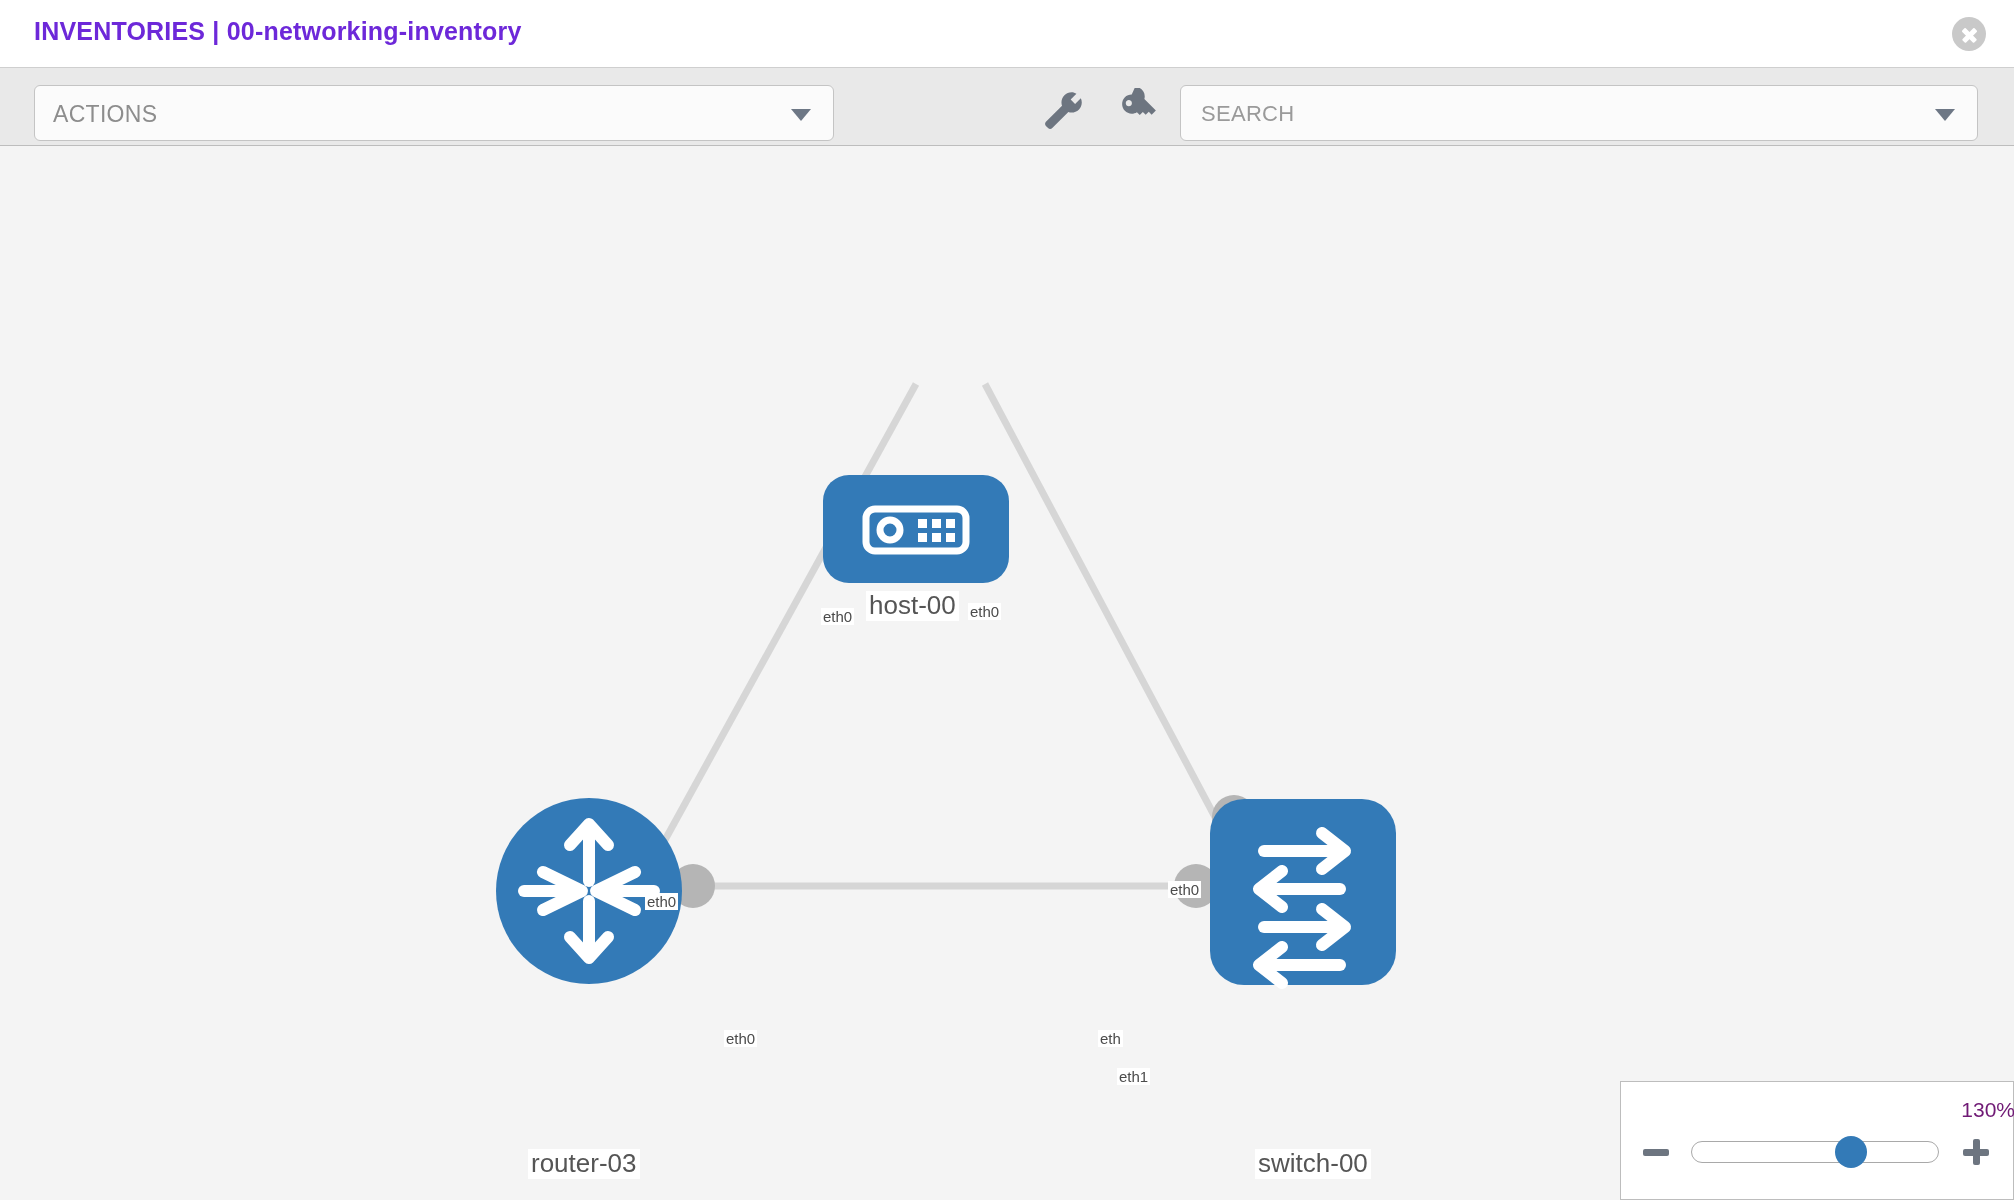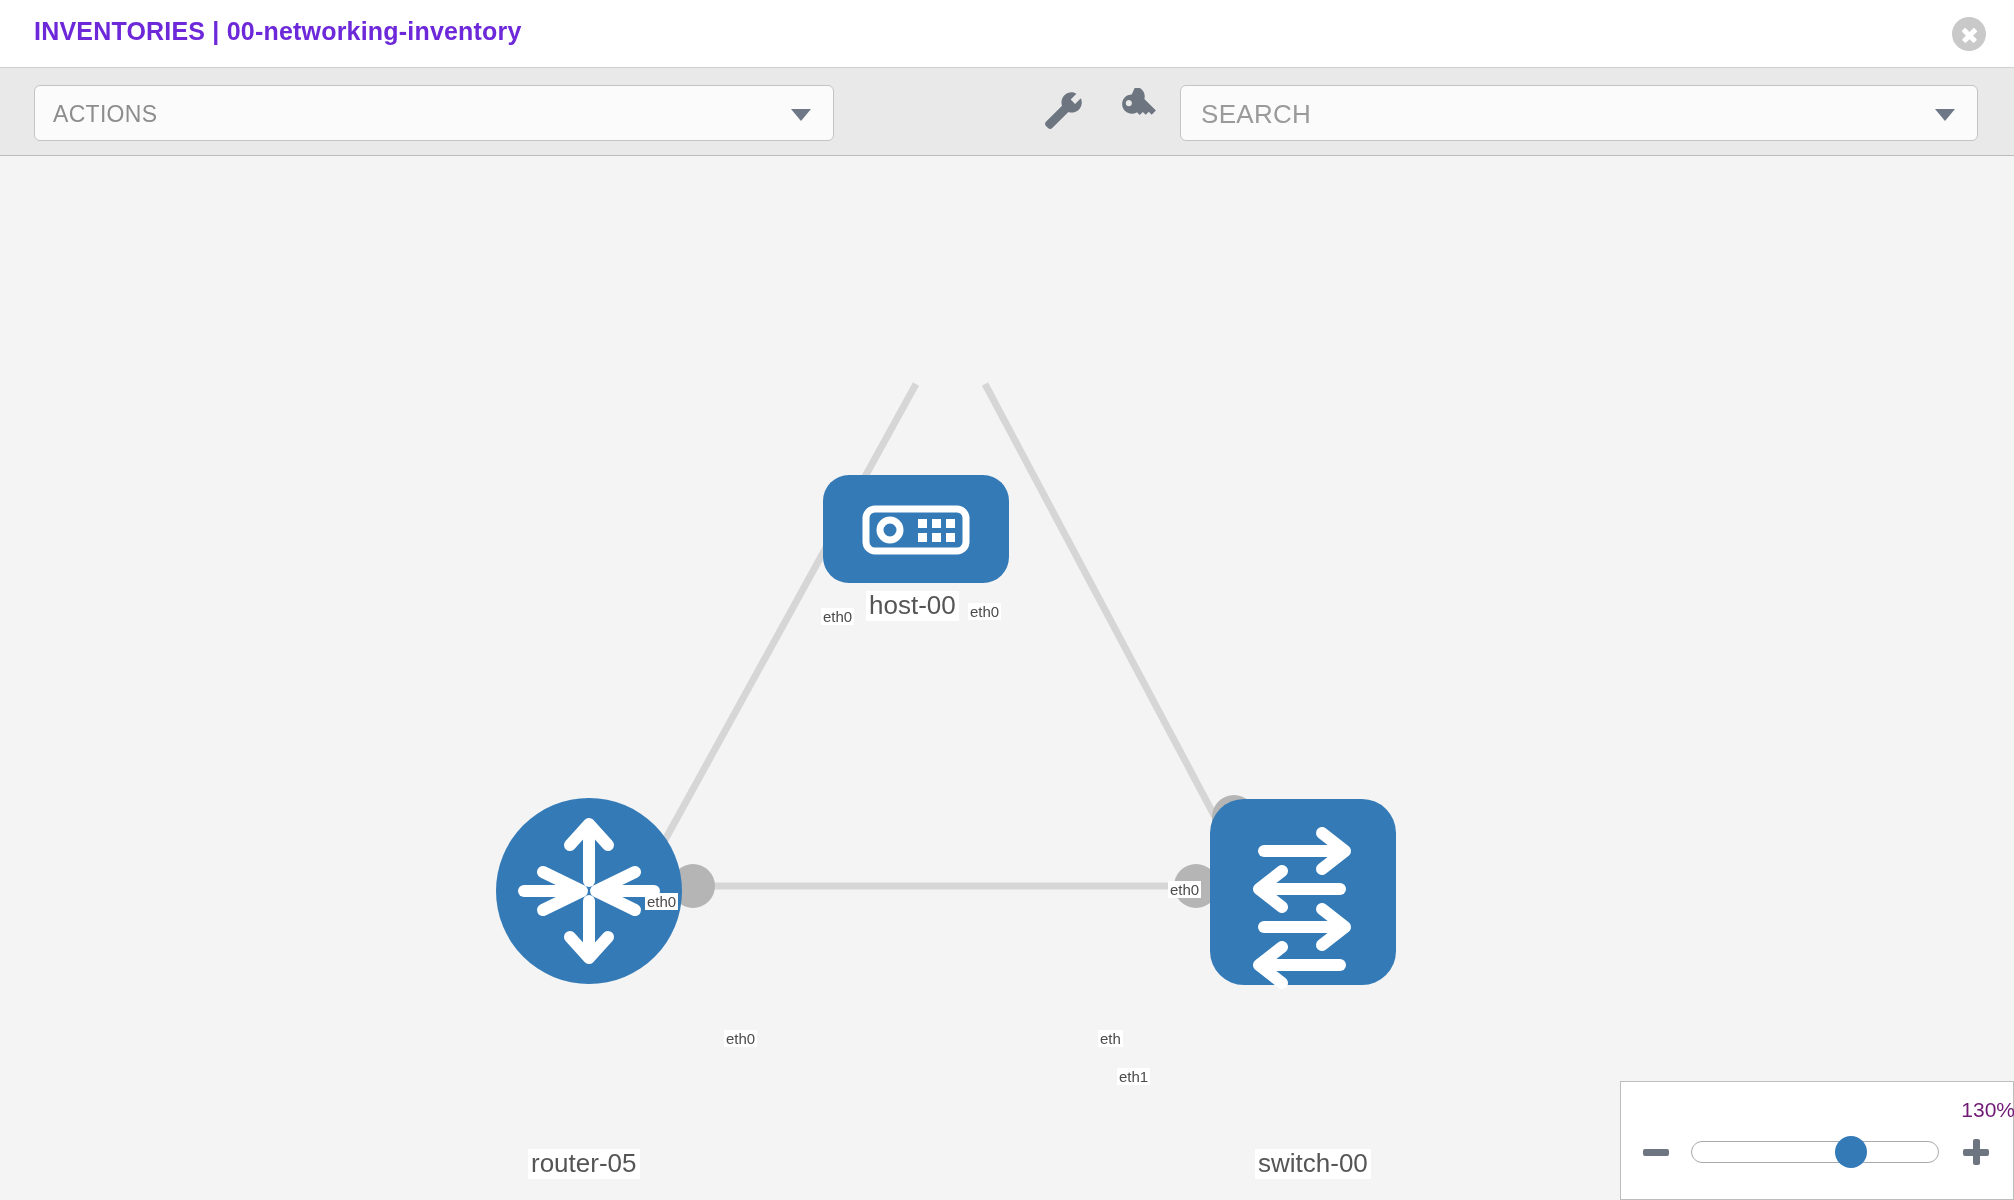--- a/index.html
+++ b/index.html
@@ -34,21 +34,21 @@
     left: 9px; top: 15.5px;
     width: 17px; height: 4.5px; border-radius: 1px;
     background: #ffffff;
   }
   #close-button::before { transform: rotate(45deg); }
   #close-button::after  { transform: rotate(-45deg); }
 
   
   #toolbar {
     position: absolute; top: 68px; left: 0;
-    width: 2014px; height: 88px;
+    width: 2014px; height: 78px;
     background: #e9e9e9;
     border-bottom: 1px solid #bdbdbd;
     padding-left: 32px;
   }
   #actions-select {
     position: absolute; left: 34px; top: 17px;
     width: 800px; height: 56px;
     background: #fbfbfb;
     border: 1px solid #c4c4c4; border-radius: 6px;
     cursor: pointer;
@@ -77,21 +77,21 @@
     width: 798px; height: 56px;
     background: #fbfbfb;
     border: 1px solid #c4c4c4; border-radius: 6px;
     cursor: text;
   }
   #search-input {
     position: absolute; left: 18px; top: 14px;
     width: 700px; height: 28px;
     border: none; outline: none; background: transparent;
     font-family: "Liberation Sans", sans-serif;
-    font-size: 26px; color: #8d8d8d; letter-spacing: 0.3px;
+    font-size: 22px; color: #8d8d8d; letter-spacing: 0.3px;
   }
   #search-input::placeholder { color: #9a9a9a; opacity: 1; }
   #search-caret { right: 22px; top: 23px; }
 
   
   #canvas {
     position: absolute; top: 159px; left: 0;
     width: 2014px; height: 1041px;
     background: #f4f4f4;
     overflow: hidden;
@@ -245,21 +245,21 @@
         <polyline points="1282,712 1259,730 1282,748"></polyline>
         <line x1="1264" y1="768" x2="1341" y2="768"></line>
         <polyline points="1322,750 1345,768 1322,786"></polyline>
         <line x1="1340" y1="806" x2="1263" y2="806"></line>
         <polyline points="1282,788 1259,806 1282,824"></polyline>
       </g>
     </g>
   </svg>
 
   <div class="node-label" style="left:866px; top:432px;">host-00</div>
-  <div class="node-label" style="left:528px; top:990px;">router-05</div>
+  <div class="node-label" style="left:528px; top:990px;">router-03</div>
   <div class="node-label" style="left:1245px; top:990px;margin-left:10px;">switch-00</div>
 
   <div class="edge-label" style="left:821px; top:449px;">eth0</div>
   <div class="edge-label" style="left:968px; top:444px;">eth0</div>
   <div class="edge-label" style="left:645px; top:734px;">eth0</div>
   <div class="edge-label" style="left:1168px; top:722px;">eth0</div>
   <div class="edge-label" style="left:724px; top:871px;">eth0</div>
   <div class="edge-label" style="left:1098px; top:871px;">eth</div>
   <div class="edge-label" style="left:1117px; top:909px;">eth1</div>
 </div>

